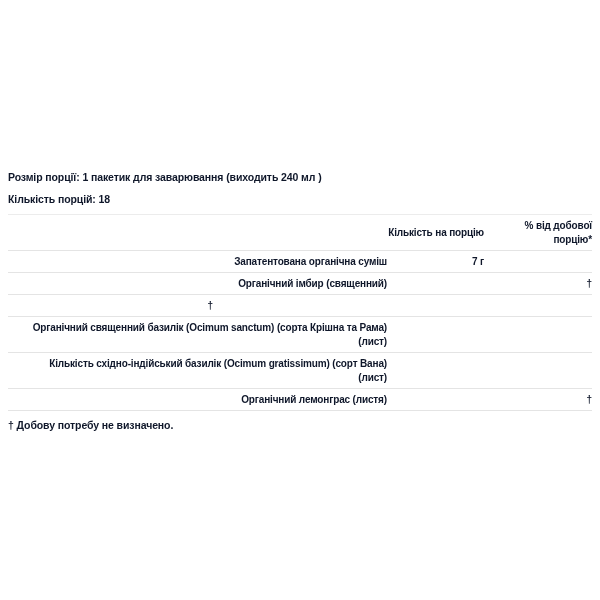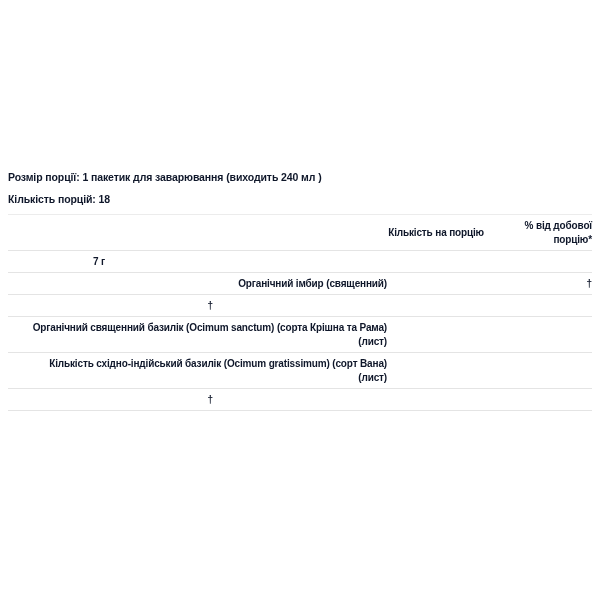--- a/index.html
+++ b/index.html
@@ -78,20 +78,21 @@
 
     <div class="facts-table">
 
       <div class="t-row header">
         <div class="cell-label"></div>
         <div class="cell-amount">Кількість на порцію</div>
         <div class="cell-dv">% від добової порцію*</div>
       </div>
 
       <div class="t-row body">
+        <div class="cell-label">Запатентована органічна суміш</div>
         <div class="cell-amount">7 г</div>
         <div class="cell-dv"></div>
       </div>
 
       <div class="t-row body">
         <div class="cell-label">Органічний імбир (священний)</div>
         <div class="cell-amount"></div>
         <div class="cell-dv">†</div>
       </div>
 
@@ -108,21 +109,23 @@
       </div>
 
       <div class="t-row body">
         <div class="cell-label">Кількість східно-індійський базилік (Ocimum gratissimum) (сорт Вана)
 (лист)</div>
         <div class="cell-amount"></div>
         <div class="cell-dv"></div>
       </div>
 
       <div class="t-row body">
+        <div class="cell-label">Органічний лемонграс (листя)</div>
         <div class="cell-amount"></div>
         <div class="cell-dv">†</div>
       </div>
 
     </div>
 
+    <div class="footnote">† Добову потребу не визначено.</div>
 
   </div>
 </div>
 
 </body></html>

